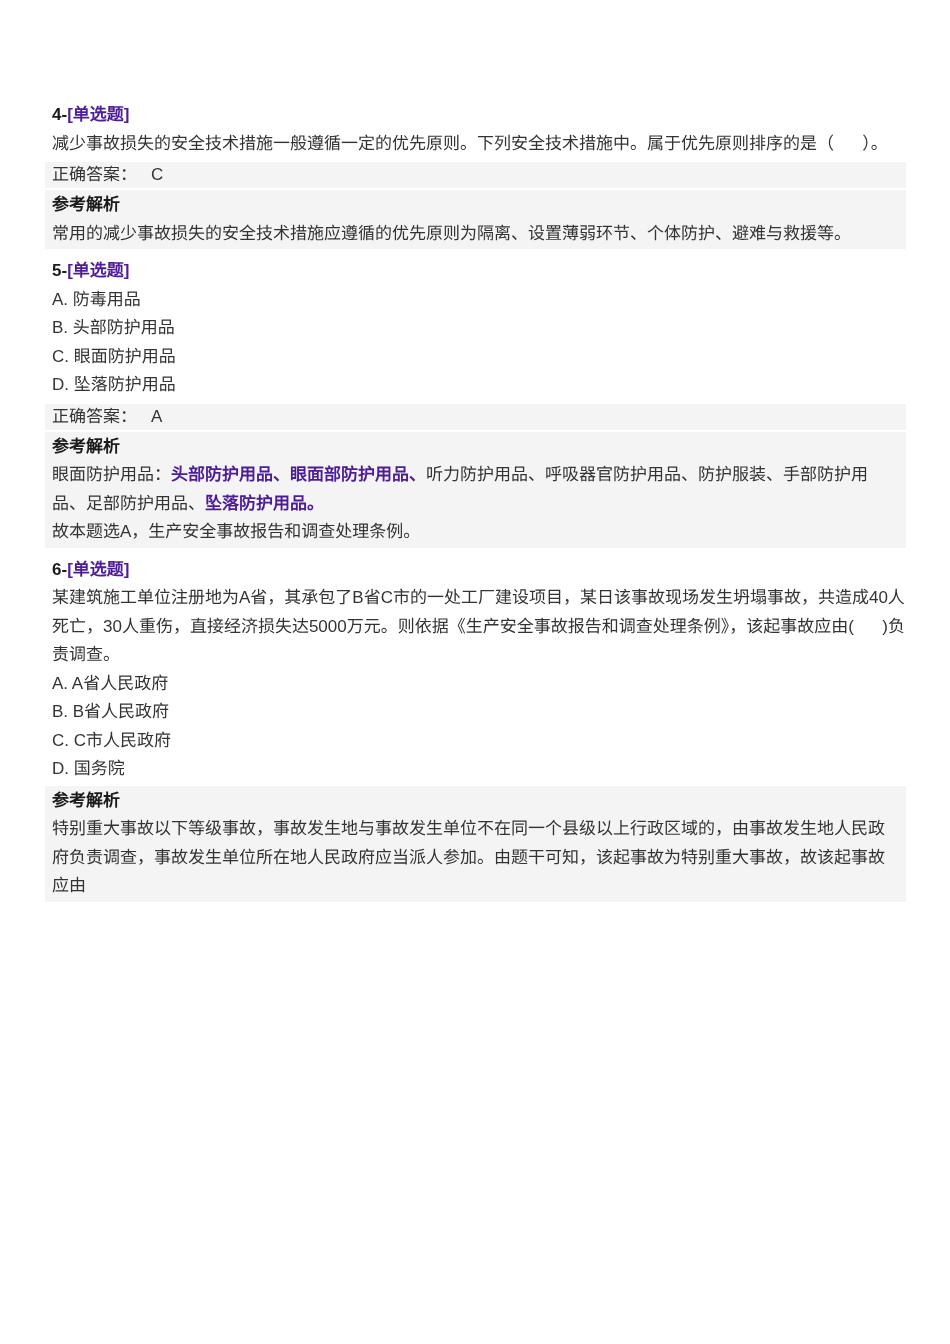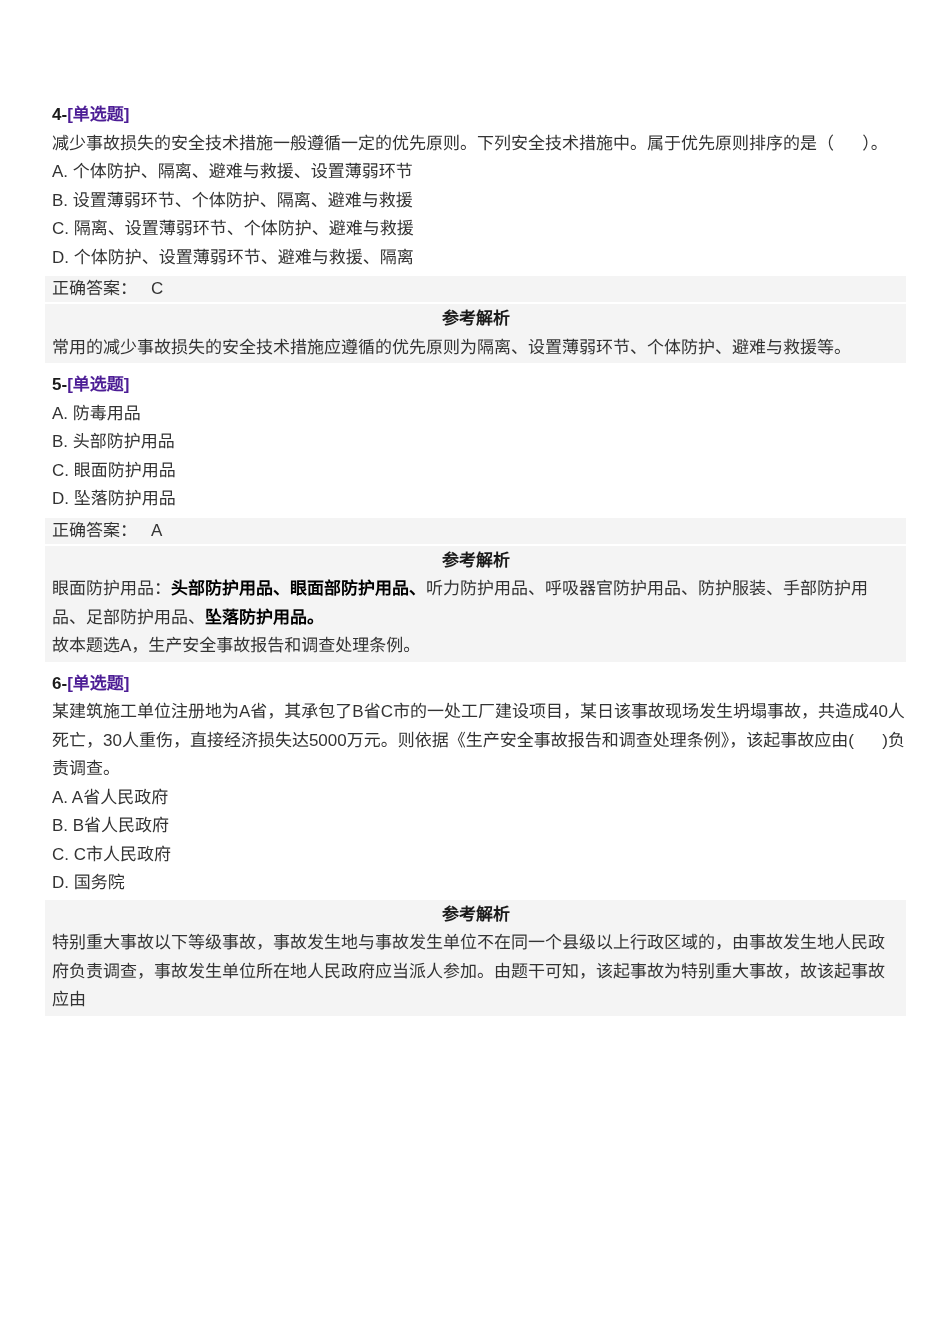--- a/index.html
+++ b/index.html
@@ -53,46 +53,39 @@
   }
   .analysis {
     margin-top: 2px;
     padding-top: 1px;
     padding-bottom: 1px;
   }
   .analysis-title {
     font-weight: 700;
     color: #1b1b1b;
     line-height: 28.5px;
-    text-align: center;
   }
   .analysis-para {
     line-height: 28.5px;
   }
   .bold {
     font-weight: 700;
-    color: #000000;
+    color: #4c1d95;
   }
 </style>
 </head>
 <body>
 
 <div class="page">
   <div id="questions-root">
   <div class="question">
     <div class="line q-header">
       <span>4-</span><span class="q-tag">[单选题]</span>
     </div>
     <div class="line stem">减少事故损失的安全技术措施一般遵循一定的优先原则。下列安全技术措施中。属于优先原则排序的是（      ）。</div>
-    <div>
-          <div class="option">A. 个体防护、隔离、避难与救援、设置薄弱环节</div>
-          <div class="option">B. 设置薄弱环节、个体防护、隔离、避难与救援</div>
-          <div class="option">C. 隔离、设置薄弱环节、个体防护、避难与救援</div>
-          <div class="option">D. 个体防护、设置薄弱环节、避难与救援、隔离</div>
-        </div>
     <div class="gray answer-row">
       <span>正确答案：</span><span class="answer-value">C</span>
     </div>
     <div class="gray analysis">
       <div class="analysis-title">参考解析</div>
       <div>
             <div class="analysis-para"><span>常用的减少事故损失的安全技术措施应遵循的优先原则为隔离、设置薄弱环节、个体防护、避难与救援等。</span></div>
           </div>
     </div>
   </div>

